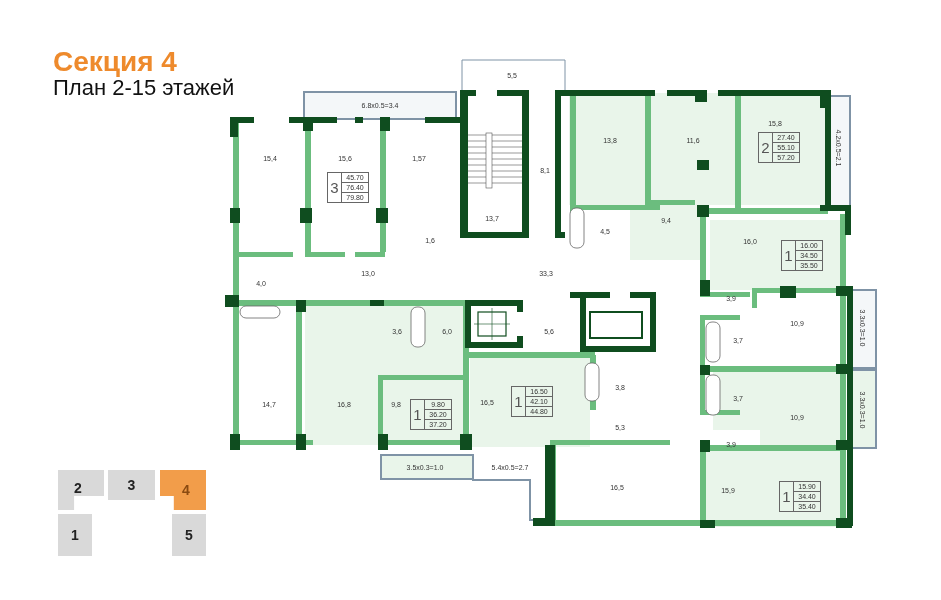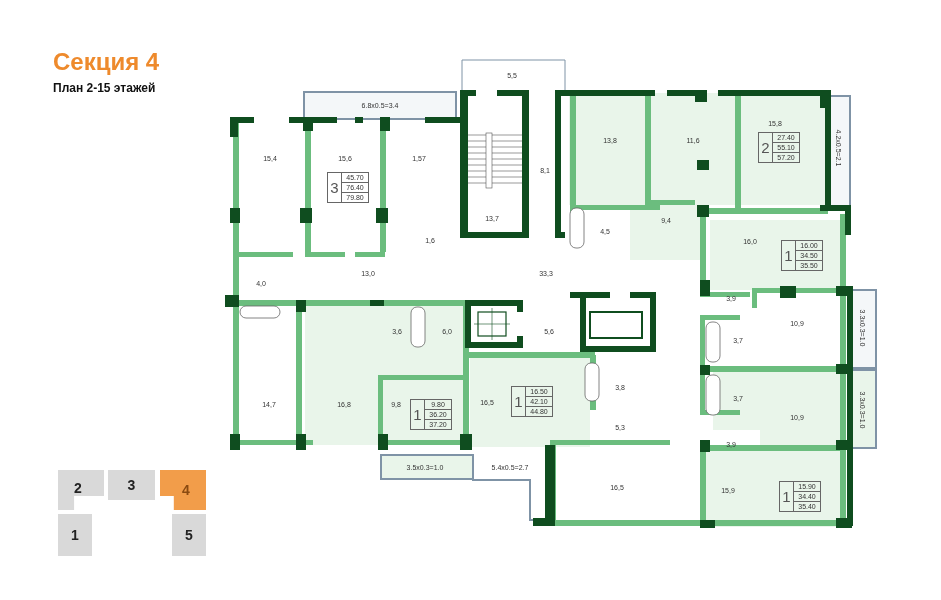--- a/index.html
+++ b/index.html
@@ -1,21 +1,21 @@
 <!DOCTYPE html>
 <html><head>
   <meta charset="utf-8">
   <style>
     html, body { margin: 0; padding: 0; background: #ffffff; }
     body { width: 941px; height: 600px; position: relative; overflow: hidden;
            font-family: "Liberation Sans", "DejaVu Sans", sans-serif; }
     .title-block { position: absolute; left: 53px; top: 48px; }
     .t1 { color: #ee8a2c; font-weight: bold; font-size: 22px; line-height: 28px; letter-spacing: 0.2px; }
-    .t2 { color: #ee8a2c; font-weight: bold; font-size: 24px; line-height: 28px; }
-    .t3 { color: #111111; font-weight: bold; font-size: 12px; line-height: 24px; }
+    .t2 { color: #ee8a2c; font-weight: bold; font-size: 28px; line-height: 28px; }
+    .t3 { color: #111111; font-weight: normal; font-size: 22px; line-height: 24px; }
     .plan { position: absolute; left: 0; top: 0; width: 941px; height: 600px; }
     .lbl { position: absolute; font-size: 7px; color: #333; transform: translate(-50%, -50%); white-space: nowrap; }
     .lbl-rot { position: absolute; font-size: 7px; color: #333; transform: translate(-50%, -50%) rotate(90deg); white-space: nowrap; }
     .badge { position: absolute; display: flex; border: 1px solid #666; background: transparent; }
     .badge .rooms { width: 13px; display: flex; align-items: center; justify-content: center;
                     font-size: 15px; color: #555; border-right: 1px solid #666; font-weight: 300; }
     .badge .vals { display: flex; flex-direction: column; }
     .badge .vals span { font-size: 7px; color: #333; line-height: 9px; height: 9px; padding: 0 3px;
                         border-bottom: 1px solid #666; text-align: center; min-width: 20px; }
     .badge .vals span:last-child { border-bottom: none; }

